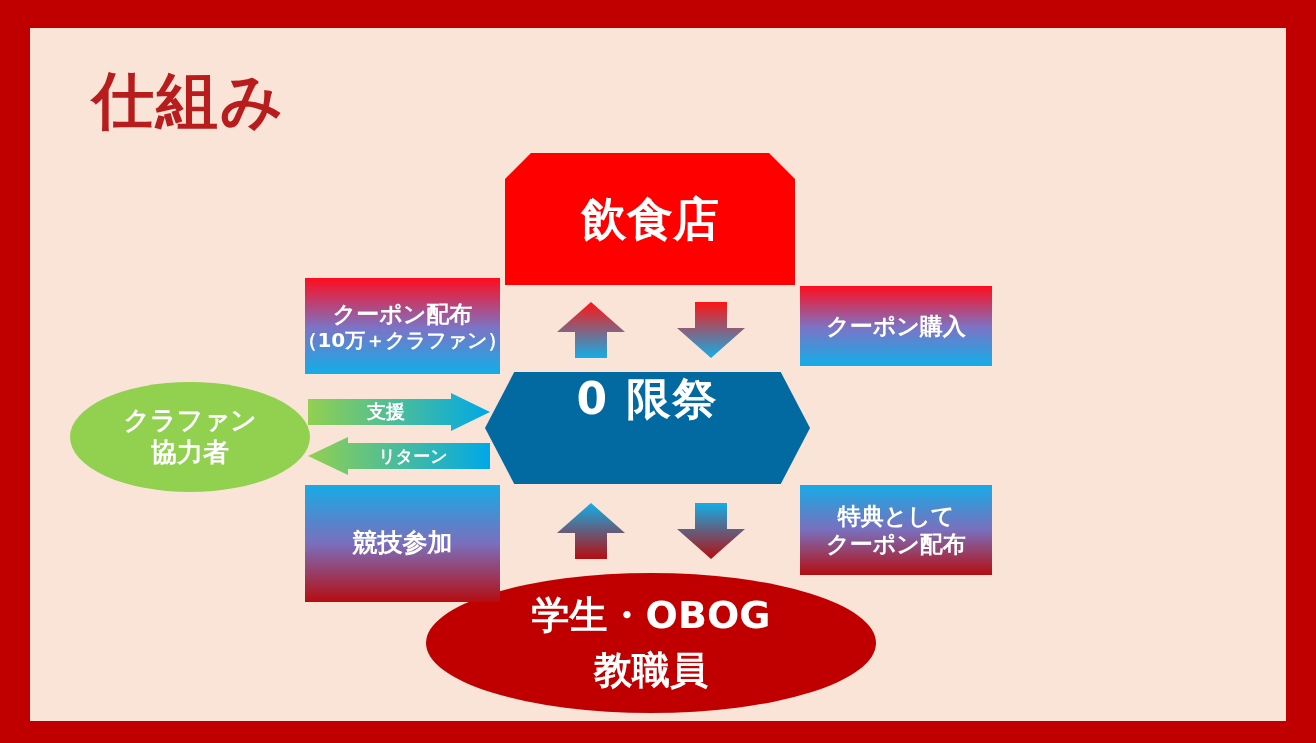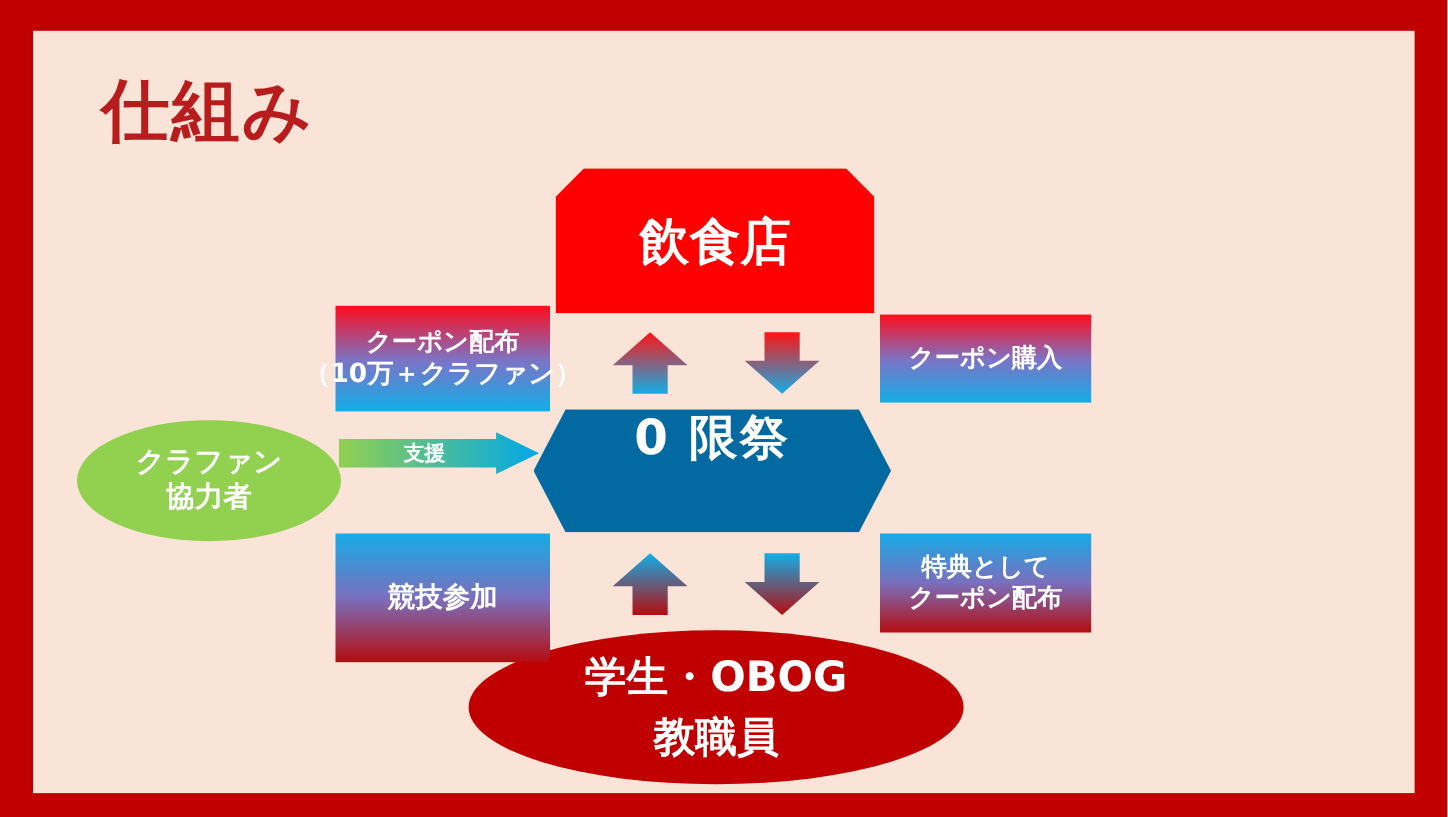--- a/index.html
+++ b/index.html
@@ -122,21 +122,21 @@
     position: absolute;
     display: flex;
     align-items: center;
     justify-content: center;
   }
   .grad-red-cyan { background: linear-gradient(to bottom, #ff0c1e 0%, #7b74c6 52%, #12aee8 100%); }
   .grad-cyan-red { background: linear-gradient(to bottom, #17abe6 0%, #7a6fbd 50%, #b50d10 100%); }
 
   #coupon-buy   { left: 275px; top: 250px; width: 195px; height: 96px; }
   #coupon-buy .shape-text  { font-size: 23px; }
-  #coupon-buy .sub         { font-size: 24px; text-align: center; }
+  #coupon-buy .sub         { font-size: 20px; text-align: center; }
 
   #coupon-sell  { left: 770px; top: 258px; width: 192px; height: 80px; }
   #coupon-sell .shape-text { font-size: 23px; }
 
   #join-contest { left: 275px; top: 457px; width: 195px; height: 117px; }
   #join-contest .shape-text { font-size: 25px; }
 
   #coupon-give  { left: 770px; top: 457px; width: 192px; height: 90px; }
   #coupon-give .shape-text { font-size: 23px; }
 
@@ -274,15 +274,27 @@
           <linearGradient id="gSupport" x1="0" y1="0" x2="1" y2="0">
             <stop offset="0%" stop-color="#92d050"></stop>
               <stop offset="100%" stop-color="#00a8e8"></stop>
           </linearGradient>
         </defs>
         <polygon points="0,6 143,6 143,0 182,19 143,38 143,32 0,32" fill="url(#gSupport)"></polygon>
       </svg>
       <div class="h-label">支援</div>
     </div>
 
+    <div id="arrow-return" class="h-arrow">
+      <svg viewBox="0 0 182 40" width="182" height="40" aria-hidden="true">
+        <defs>
+          <linearGradient id="gReturn" x1="0" y1="0" x2="1" y2="0">
+            <stop offset="0%" stop-color="#92d050"></stop>
+              <stop offset="100%" stop-color="#00a8e8"></stop>
+          </linearGradient>
+        </defs>
+        <polygon points="0,20 40,1 40,7 182,7 182,33 40,33 40,39" fill="url(#gReturn)"></polygon>
+      </svg>
+      <div class="h-label">リターン</div>
+    </div>
 
   </div>
 </div>
 
 </body></html>

